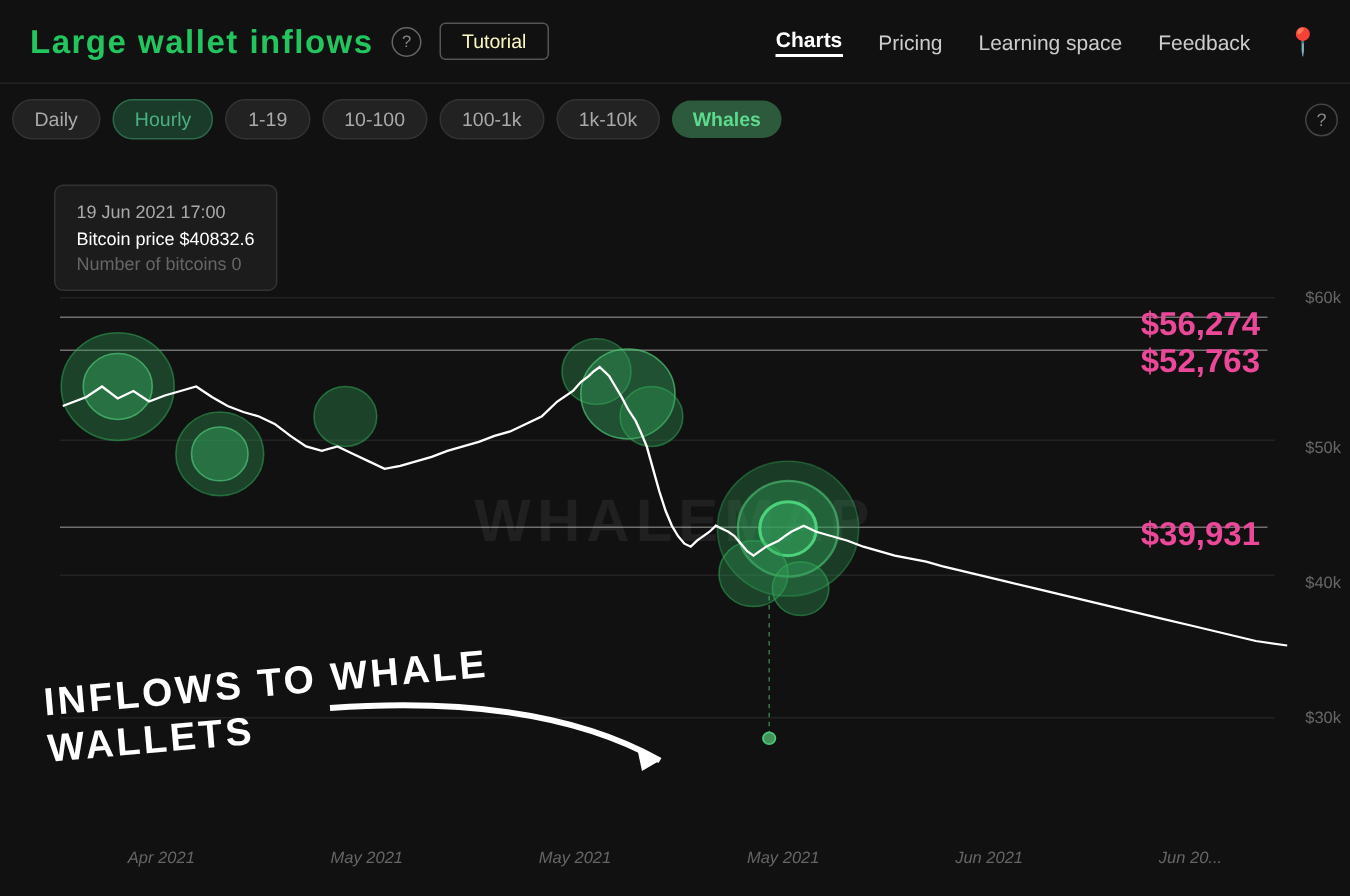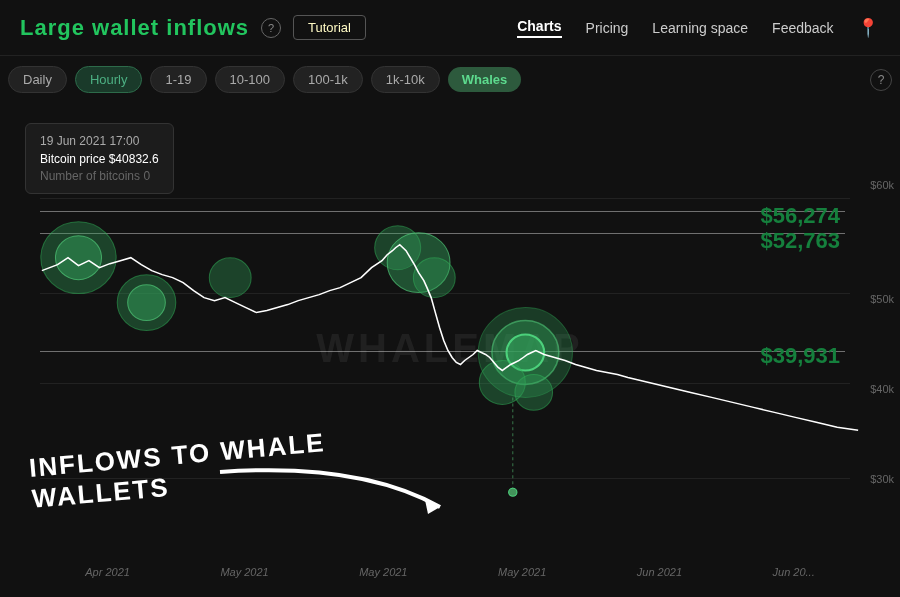--- a/index.html
+++ b/index.html
@@ -126,21 +126,21 @@
       width: 900px;
       height: calc(597px - 56px - 52px);
       background: #111111;
       overflow: hidden;
     }
 
     
     .tooltip-box {
       position: absolute;
       top: 20px;
-      left: 25px;
+      left: 36px;
       background: #1c1c1c;
       border: 1px solid #333;
       border-radius: 6px;
       padding: 10px 14px;
       font-size: 12px;
       z-index: 10;
     }
     .tooltip-date {
       color: #aaaaaa;
       margin-bottom: 4px;
@@ -187,35 +187,35 @@
       bottom: 60px;
       left: 200px;
       pointer-events: none;
     }
 
     
     .price-label {
       position: absolute;
       font-size: 22px;
       font-weight: 700;
-      color: #15803d;
+      color: #ec4899;
       right: 60px;
     }
     .price-label-1 { top: 100px; }
     .price-label-2 { top: 125px; margin-left: 40px; }
     .price-label-3 { top: 240px; }
 
     
     .y-axis-label {
       position: absolute;
       right: 6px;
       font-size: 11px;
       color: #666;
     }
-    .y-60k { top: 76px; margin-left: 13px; }
+    .y-60k { top: 90px; margin-left: 13px; }
     .y-50k { top: 190px; }
     .y-40k { top: 280px; }
     .y-30k { top: 370px; }
 
     
     .x-axis {
       position: absolute;
       bottom: 14px;
       left: 0;
       right: 0;

